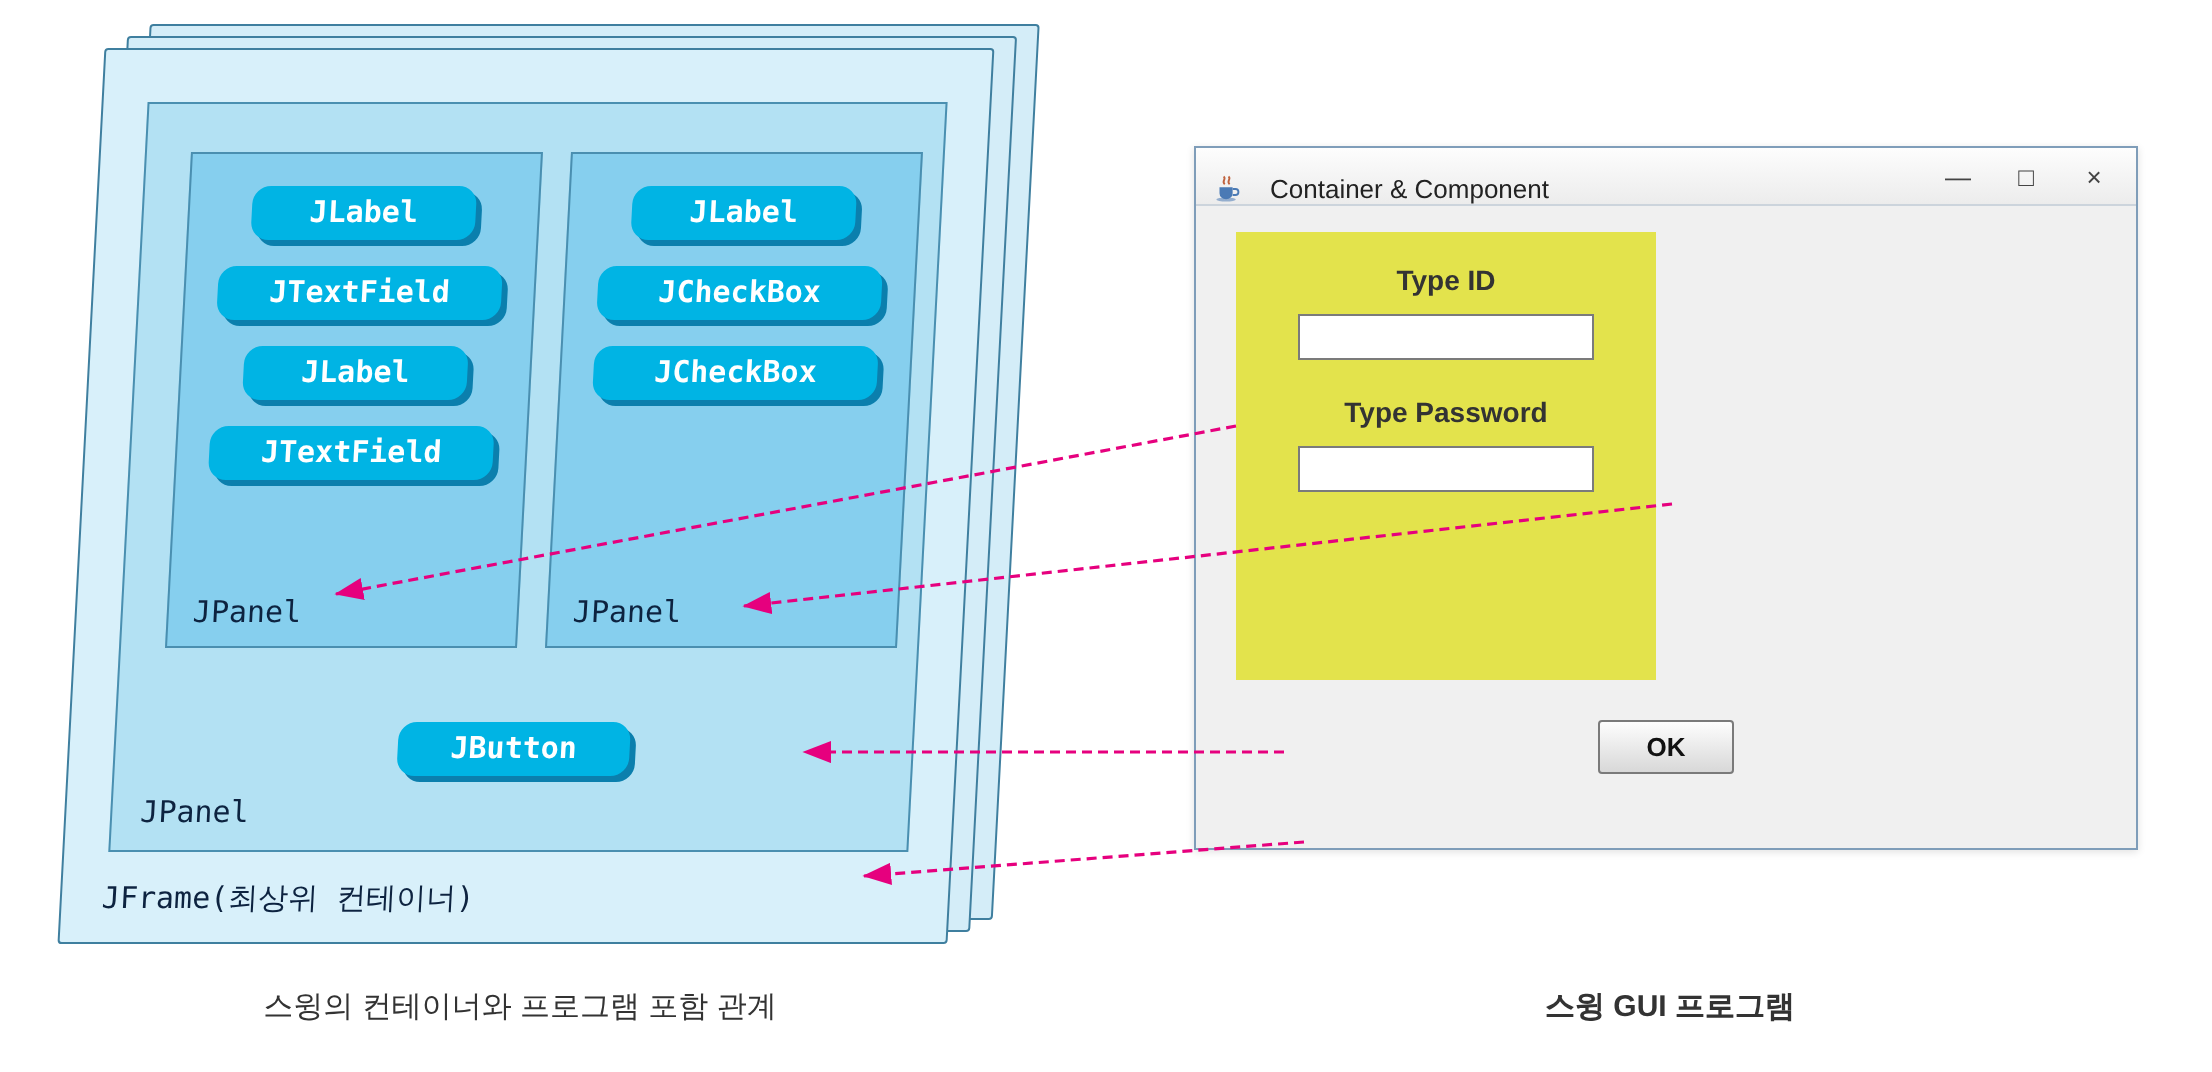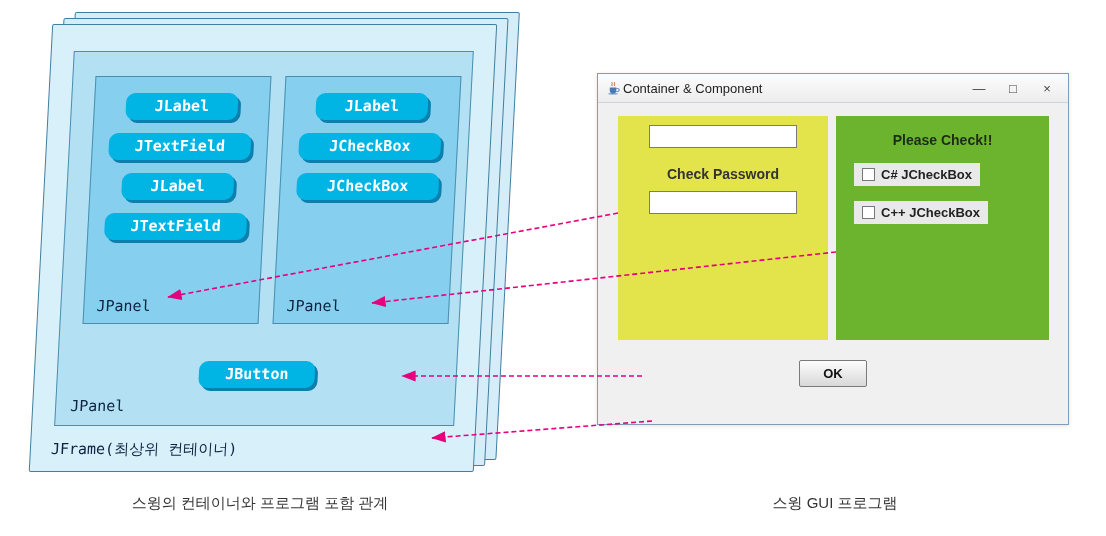--- a/index.html
+++ b/index.html
@@ -43,21 +43,21 @@
     font-size:15px; color:#0d2340;
   }
   .panel-label { left:12px; bottom:8px; }
   .jbutton-pill { position:absolute; left:50%; margin-left:-58px; width:116px; top:296px; }
   .main-panel-label { left:14px; bottom:10px; }
   .frame-label { left:20px; bottom:12px; }
 
   
   .window { position:absolute; left:597px; top:73px; width:472px; height:352px;
             background:#f0f0f0; border:1px solid #7f9db9; box-shadow:0 1px 4px rgba(0,0,0,.12); }
-  .titlebar { height:29px; display:flex; align-items:center; gap:2px; padding:0 4px 0 8px;
+  .titlebar { height:29px; display:flex; align-items:flex-end; gap:14px; padding:0 4px 0 8px;
               background:linear-gradient(#fdfdfd,#ececec); border-bottom:1px solid #ccd4dc; }
   .titlebar .title { font-size:13px; color:#222; }
   .controls { margin-left:auto; display:flex; }
   .ctl { width:34px; height:27px; line-height:27px; text-align:center; font-size:13px; color:#444; cursor:default; }
 
   .content { position:relative; height:322px; }
   .panel-yellow { position:absolute; left:20px;  top:13px; width:210px; height:224px;
                   background:#e3e34c; text-align:center; }
   .panel-green  { position:absolute; left:238px; top:13px; width:213px; height:224px;
                   background:#6db42e; text-align:center; }
@@ -71,21 +71,21 @@
   .cb-box { width:13px; height:13px; background:#fff; border:1px solid #777; flex:0 0 auto; }
   .cb-text { font-size:13px; font-weight:bold; color:#222; white-space:nowrap; }
   .ok-btn { position:absolute; left:50%; transform:translateX(-50%); top:257px;
             width:68px; height:27px; background:linear-gradient(#fdfdfd,#d8d8d8);
             border:1px solid #7a7a7a; border-radius:2px;
             font-family:Liberation Sans, sans-serif; font-size:13px; font-weight:bold; color:#111; }
 
   
   .caption { position:absolute; top:494px; font-size:15px; color:#333; text-align:center; }
   .caption.left  { left:35px;  width:450px; }
-  .caption.right { left:620px; width:430px; }
+  .caption.right { left:620px; width:430px;font-weight:bold; }
 </style>
 </head>
 <body>
 
 <svg class="arrows">
   <defs>
     <marker id="ah" markerWidth="10" markerHeight="8" refX="8.5" refY="3.5" orient="auto">
       <path d="M0,0 L9,3.5 L0,7 Z" fill="#e6007e"></path>
     </marker>
   </defs>
@@ -137,35 +137,25 @@
     <span class="title">Container &amp; Component</span>
     <span class="controls">
       <span class="ctl">—</span>
       <span class="ctl">□</span>
       <span class="ctl">×</span>
     </span>
   </div>
 
   <div class="content">
     <div class="panel-yellow">
+      <div class="fld-label">Type ID</div>
       <input class="tf" type="text" value="" style="">
-      <div class="fld-label second">Check Password</div>
+      <div class="fld-label second">Type Password</div>
       <input class="tf" type="text" value="" style="">
     </div>
 
-    <div class="panel-green">
-      <div class="check-title">Please Check!!</div>
-      <div class="cb-row">
-        <span class="cb-box"></span>
-        <span class="cb-text">C# JCheckBox</span>
-      </div>
-      <div class="cb-row">
-        <span class="cb-box"></span>
-        <span class="cb-text">C++ JCheckBox</span>
-      </div>
-    </div>
 
     <button class="ok-btn">OK</button>
   </div>
 </div>
 
 <div class="caption left">스윙의 컨테이너와 프로그램 포함 관계</div>
 <div class="caption right">스윙 GUI 프로그램</div>
 
 </body></html>

